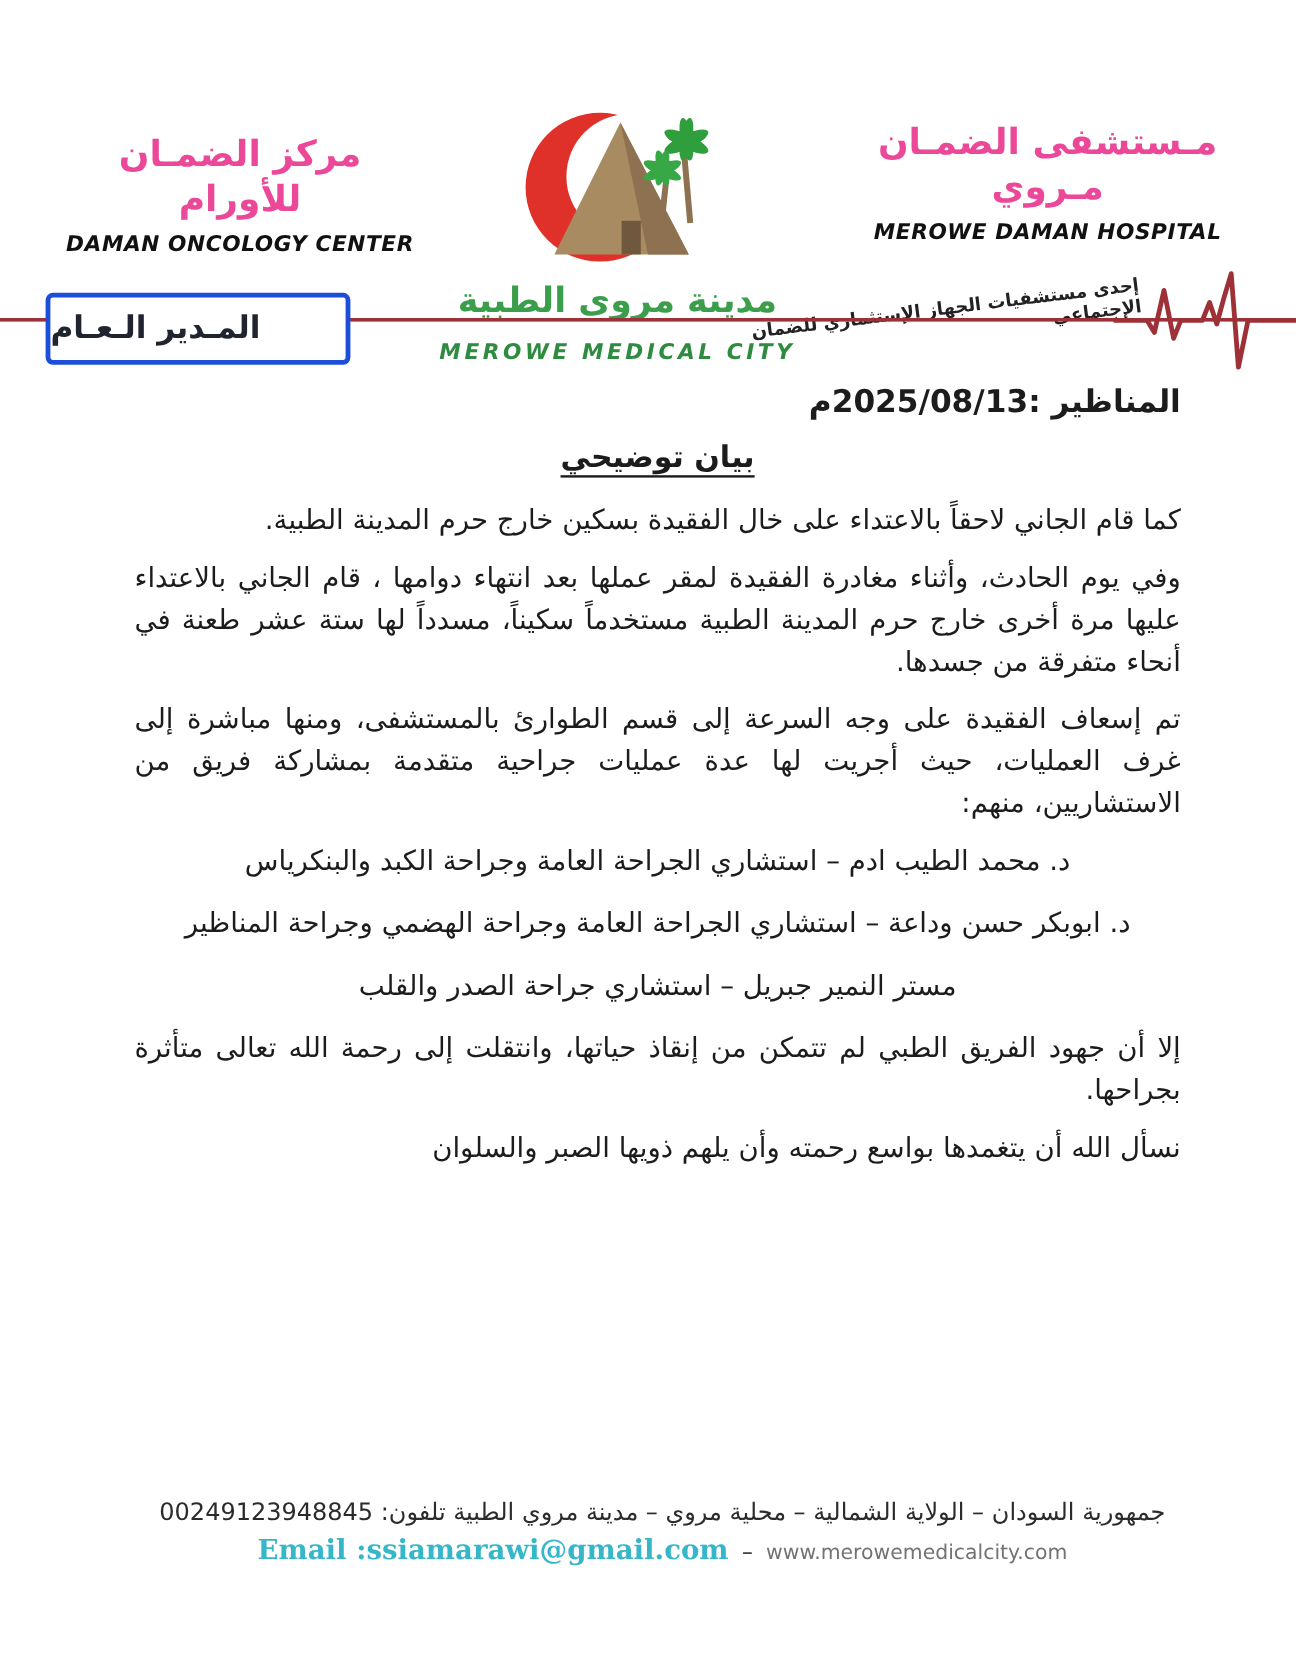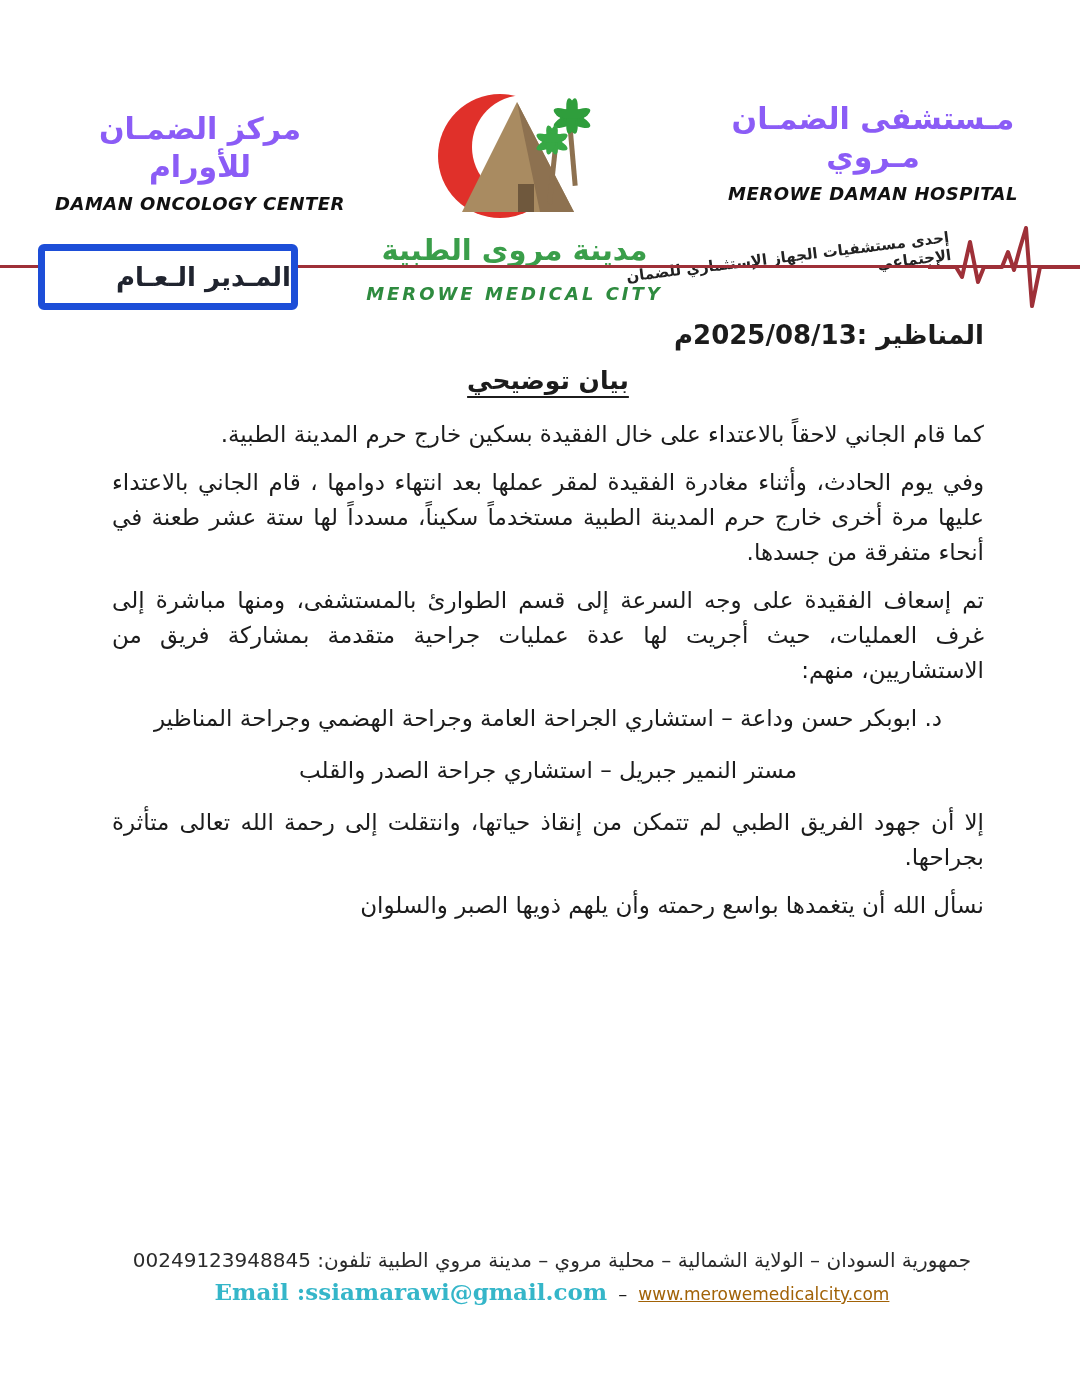--- a/index.html
+++ b/index.html
@@ -1,36 +1,36 @@
 <!DOCTYPE html>
 <html lang="ar"><head>
 <meta charset="utf-8">
 <style>
   html,body{margin:0;padding:0;background:#ffffff;}
   body{width:1080px;height:1378px;position:relative;overflow:hidden;
        font-family:"DejaVu Sans",sans-serif;color:#1c1c1c;}
   .abs{position:absolute;}
   
   .hdr-block{text-align:center;}
-  .hdr-ar{font-weight:bold;font-size:30px;color:#8b5cf6;line-height:1.25;}
+  .hdr-ar{font-weight:bold;font-size:30px;color:#ec4899;line-height:1.25;}
   .hdr-en{font-weight:bold;font-style:italic;font-size:18px;color:#111;
           margin-top:8px;letter-spacing:.5px;}
   .left-block{left:50px;top:110px;width:300px;}
   .right-block{left:718px;top:100px;width:310px;}
   .center-block{left:362px;top:84px;width:305px;}
   .logo-ar{font-weight:bold;font-size:29px;color:#3a9e4a;margin-top:0px;}
   .logo-en{font-weight:bold;font-size:18px;color:#2e8b3f;letter-spacing:3px;margin-top:16px;font-style:italic;}
   .tagline{left:620px;top:228px;width:330px;text-align:right;
            font-weight:bold;font-size:15px;color:#222;
            transform:rotate(-7deg);transform-origin:100% 50%;}
   
   .divider{left:0;top:265px;width:1080px;height:3px;background:#9e3038;}
   .manager-box{left:38px;top:244px;width:246px;height:52px;background:#fff;
-               border:7px solid #1d4ed8;border-radius:6px;z-index:3;
-               display:flex;align-items:center;justify-content:flex-end;
+               border:4px solid #1d4ed8;border-radius:6px;z-index:3;
+               display:flex;align-items:center;justify-content:flex-start;
                font-weight:bold;font-size:26px;color:#20242f;}
   .ecg{left:928px;top:222px;z-index:2;}
   
   .doc-body{left:112px;top:320px;width:872px;}
   .date-line{direction:rtl;text-align:right;font-weight:bold;font-size:26px;
              margin:0 0 16px 0;}
   .doc-title{text-align:center;margin:0 0 22px 0;}
   .doc-title span{font-weight:bold;font-size:25px;
                   text-decoration:underline;text-decoration-thickness:2px;
                   text-underline-offset:7px;}
@@ -39,21 +39,21 @@
   .para.center{}
   .consultant{direction:rtl;text-align:center;font-size:23px;line-height:35px;
               margin:0 0 17px 0;}
   
   .footer{left:0;top:1248px;width:1080px;text-align:center;padding-left:12px;}
   .footer-address{direction:rtl;font-size:20px;color:#2b2b2b;margin:0;}
   .footer-line2{margin-top:6px;}
   .footer-email{font-family:"DejaVu Serif",serif;font-weight:bold;
                 font-size:23px;color:#35b6c9;text-decoration:none;}
   .footer-sep{font-size:18px;color:#1c1c1c;margin:0 6px;}
-  .footer-web{font-size:17px;color:#a16207;font-weight:500;text-decoration:underline;}
+  .footer-web{font-size:17px;color:#737373;font-weight:500;}
 </style>
 </head>
 <body>
 
 <div class="abs hdr-block left-block">
   <div class="hdr-ar">مركز الضمـان للأورام</div>
   <div class="hdr-en">DAMAN ONCOLOGY CENTER</div>
 </div>
 
 <div class="abs hdr-block center-block">
@@ -115,20 +115,21 @@
   <p class="date-line"><span>المناظير :</span><span>2025/08/13</span><span>م</span></p>
 
   <div class="doc-title">
     <span>بيان توضيحي</span>
   </div>
 
   <p class="para center">كما قام الجاني لاحقاً بالاعتداء على خال الفقيدة بسكين خارج حرم المدينة الطبية.</p>
   <p class="para">وفي يوم الحادث، وأثناء مغادرة الفقيدة لمقر عملها بعد انتهاء دوامها ، قام الجاني بالاعتداء عليها مرة أخرى خارج حرم المدينة الطبية مستخدماً سكيناً، مسدداً لها ستة عشر طعنة في أنحاء متفرقة من جسدها.</p>
   <p class="para">تم إسعاف الفقيدة على وجه السرعة إلى قسم الطوارئ بالمستشفى، ومنها مباشرة إلى غرف العمليات، حيث أجريت لها عدة عمليات جراحية متقدمة بمشاركة فريق من الاستشاريين، منهم:</p>
 
+  <p class="consultant">د. محمد الطيب ادم – استشاري الجراحة العامة وجراحة الكبد والبنكرياس</p>
   <p class="consultant">د. ابوبكر حسن وداعة – استشاري الجراحة العامة وجراحة الهضمي وجراحة المناظير</p>
   <p class="consultant">مستر النمير جبريل – استشاري جراحة الصدر والقلب</p>
 
   <p class="para">إلا أن جهود الفريق الطبي لم تتمكن من إنقاذ حياتها، وانتقلت إلى رحمة الله تعالى متأثرة بجراحها.</p>
   <p class="para center">نسأل الله أن يتغمدها بواسع رحمته وأن يلهم ذويها الصبر والسلوان</p>
 
 </div>
 
 <div class="abs footer">
   <p class="footer-address">جمهورية السودان – الولاية الشمالية – محلية مروي – مدينة مروي الطبية تلفون: 00249123948845</p>

